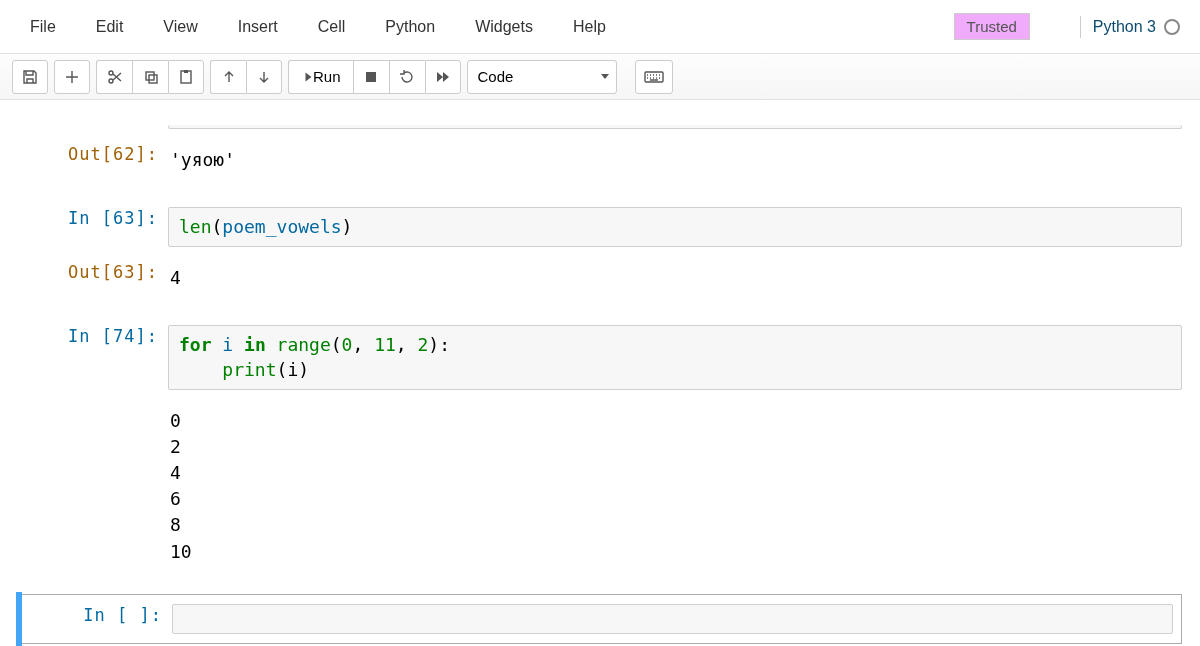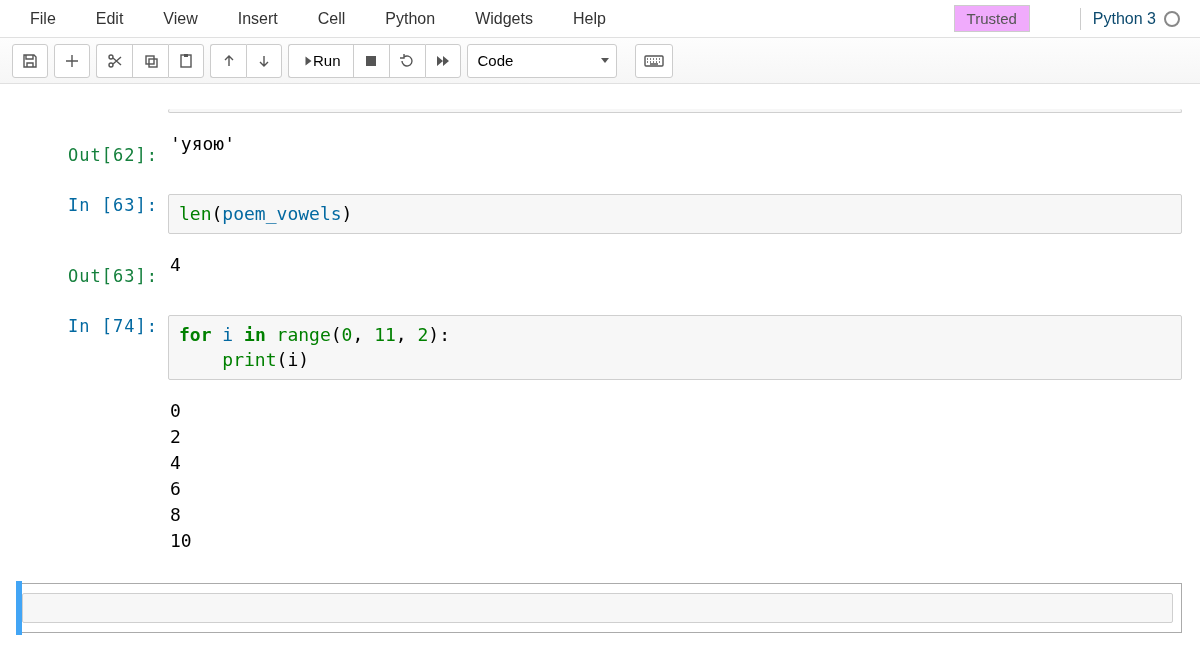--- a/index.html
+++ b/index.html
@@ -1,21 +1,21 @@
 <!DOCTYPE html>
 <html><head>
 <meta charset="utf-8">
 <style>
 * { box-sizing: border-box; margin: 0; padding: 0; }
 body { font-family: "Helvetica Neue", Helvetica, Arial, sans-serif; font-size: 14px; background: #fff; color: #000; }
 
 .container { width: 1200px; height: 646px; position: relative; background: #fff; overflow: hidden; }
 
 
-.menubar { display: flex; align-items: center; height: 38px; border-bottom: 1px solid #e0e0e0; padding: 0 20px 0 10px; background: #fff; }
+.menubar { display: flex; align-items: center; height: 54px; border-bottom: 1px solid #e0e0e0; padding: 0 20px 0 10px; background: #fff; }
 .menubar .menu-item { padding: 8px 20px; color: #333; font-size: 16px; cursor: pointer; }
 .menubar .spacer { flex: 1; }
 .trusted { padding: 4px 12px; border: 1px solid #ccc; border-radius: 0; color: #555; font-size: 15px; margin-right: 38px; background: #f0abfc; }
 .divider-v { width: 1px; height: 22px; background: #ccc; margin: 0 12px; }
 .kernel-label { color: #0c4a6e; font-size: 16px; margin-right: 8px; }
 .kernel-indicator { width: 16px; height: 16px; border: 2px solid #888; border-radius: 50%; display: inline-block; }
 
 
 .toolbar { display: flex; align-items: center; height: 46px; border-bottom: 1px solid #e0e0e0; padding: 0 12px; gap: 6px; background: linear-gradient(#fdfdfd,#f6f6f6); }
 .tool-btn { min-width: 36px; height: 34px; border: 1px solid #ccc; border-radius: 3px; background: #fff; display: inline-flex; align-items: center; justify-content: center; cursor: pointer; padding: 0 8px; }
@@ -28,21 +28,21 @@
 .cell-type-select { height: 34px; border: 1px solid #ccc; border-radius: 3px; background: #fff; padding: 0 26px 0 10px; font-size: 15px; appearance: none; position: relative; min-width: 150px; }
 .select-wrap { position: relative; display: inline-block; }
 .select-wrap::after { content: ""; position: absolute; right: 8px; top: 14px; border-left: 4px solid transparent; border-right: 4px solid transparent; border-top: 5px solid #555; pointer-events: none; }
 .select-wrap::before { content: ""; position: absolute; right: 0; top: 1px; bottom: 1px; width: 22px; border-left: 1px solid #ccc; background: #f0f0f0; border-radius: 0 3px 3px 0; pointer-events: none; }
 
 
 .notebook { padding: 8px 18px 18px 18px; background: #fff; }
 .cell-row { display: flex; align-items: flex-start; margin-bottom: 4px; }
 .prompt { width: 150px; min-width: 150px; text-align: right; padding: 6px 10px 4px 0; font-family: "Menlo", "Monaco", "Consolas", monospace; font-size: 17px; letter-spacing: 1px; white-space: pre; }
 .prompt.in { color: #0369a1; }
-.prompt.out { color: #15803d; margin-top: 17px; }
+.prompt.out { color: #a16207; }
 .content-area { flex: 1; padding: 5px 0; }
 .code-box { border: 1px solid #cfcfcf; border-radius: 2px; background: #f7f7f7; padding: 7px 10px; font-family: "Menlo", "Monaco", "Consolas", monospace; font-size: 18px; line-height: 1.35; white-space: pre; }
 .output-text { font-family: "Menlo", "Monaco", "Consolas", monospace; font-size: 18px; padding: 4px 2px; white-space: pre; line-height: 1.45; }
 
 .cell-wrapper { padding: 2px 0; margin-bottom: 12px; }
 .cell-wrapper.selected { position: relative; }
 .cell-wrapper.selected::before { content: ""; position: absolute; left: -2px; top: 0; bottom: 0; width: 6px; background: #42a5f5; }
 .cell-wrapper.selected .sel-border { border: 1px solid #ababab; border-left: none; padding: 4px 0; margin-left: 4px; }
 
 
@@ -209,20 +209,21 @@
 6
 8
 10</div>
           </div>
       </div>
     </div>
 
     <div class="cell-wrapper selected">
       <div class="sel-border">
         <div class="cell-row" style="margin-bottom:0;">
+          <div class="prompt in">In [ ]:</div>
           <div class="content-area" style="padding-right:8px;">
             <div class="code-box" style="min-height:30px;"></div>
           </div>
         </div>
       </div>
     </div>
 
   </div>
 </div>
 

